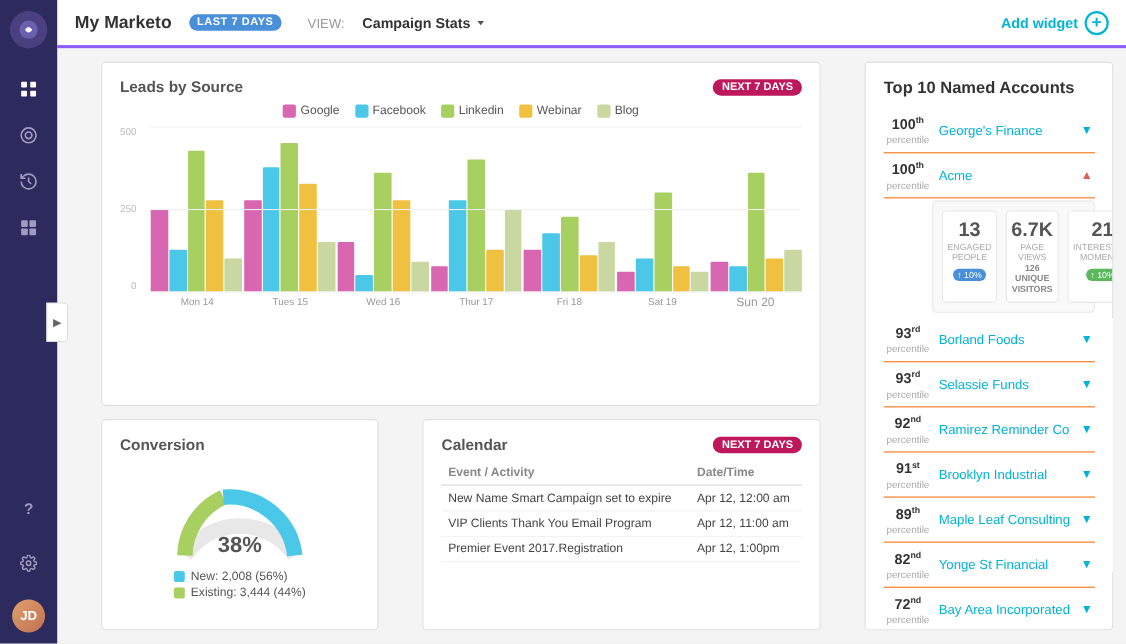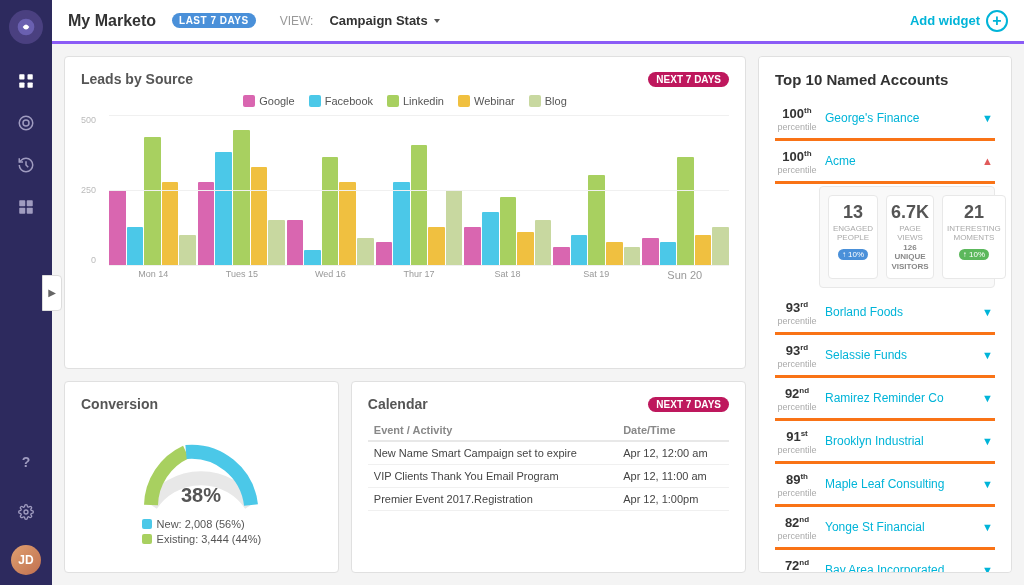--- a/index.html
+++ b/index.html
@@ -143,20 +143,21 @@
       flex-direction: column;
       gap: 12px;
     }
 
     
     .card {
       background: #fff;
       border-radius: 4px;
       border: 1px solid #e0e0e0;
       padding: 14px 16px;
+      margin-left: 28px;
     }
 
     
     .leads-card { flex: 1.5; }
     .card-header {
       display: flex;
       align-items: center;
       justify-content: space-between;
       margin-bottom: 8px;
     }
@@ -260,21 +261,21 @@
     .accounts-title {
       font-size: 15px;
       font-weight: 600;
       color: #333;
       margin-bottom: 10px;
     }
     .account-row {
       display: flex;
       align-items: center;
       padding: 6px 0;
-      border-bottom: 3px solid #f97316;
+      border-bottom: 1px solid #f97316;
       cursor: pointer;
     }
     .account-row:last-child { border-bottom: none; }
     .percentile-col {
       width: 44px;
       text-align: center;
       flex-shrink: 0;
     }
     .percentile-num {
       font-size: 13px;
@@ -516,21 +517,21 @@
                     <div style="flex:1;height:108px;background:#a8d060;border-radius:1px 1px 0 0;min-width:4px;"></div>
                     <div style="flex:1;height:30px;background:#f0c040;border-radius:1px 1px 0 0;min-width:4px;"></div>
                     <div style="flex:1;height:38px;background:#c8d8a0;border-radius:1px 1px 0 0;min-width:4px;"></div>
                   </div>
                 </div>
                 <div style="display:flex;margin-top:4px;">
                   <div style="flex:1;text-align:center;font-size:9px;color:#999;">Mon 14</div>
                   <div style="flex:1;text-align:center;font-size:9px;color:#999;">Tues 15</div>
                   <div style="flex:1;text-align:center;font-size:9px;color:#999;">Wed 16</div>
                   <div style="flex:1;text-align:center;font-size:9px;color:#999;">Thur 17</div>
-                  <div style="flex:1;text-align:center;font-size:9px;color:#999;">Sat 18</div>
+                  <div style="flex:1;text-align:center;font-size:9px;color:#999;">Fri 18</div>
                   <div style="flex:1;text-align:center;font-size:9px;color:#999;">Sat 19</div>
                   <div style="flex:1;text-align:center;font-size:11px;color:#999;">Sun 20</div>
                 </div>
               </div>
             </div>
           </div>
       </div>
 
       <div class="bottom-row">
 

